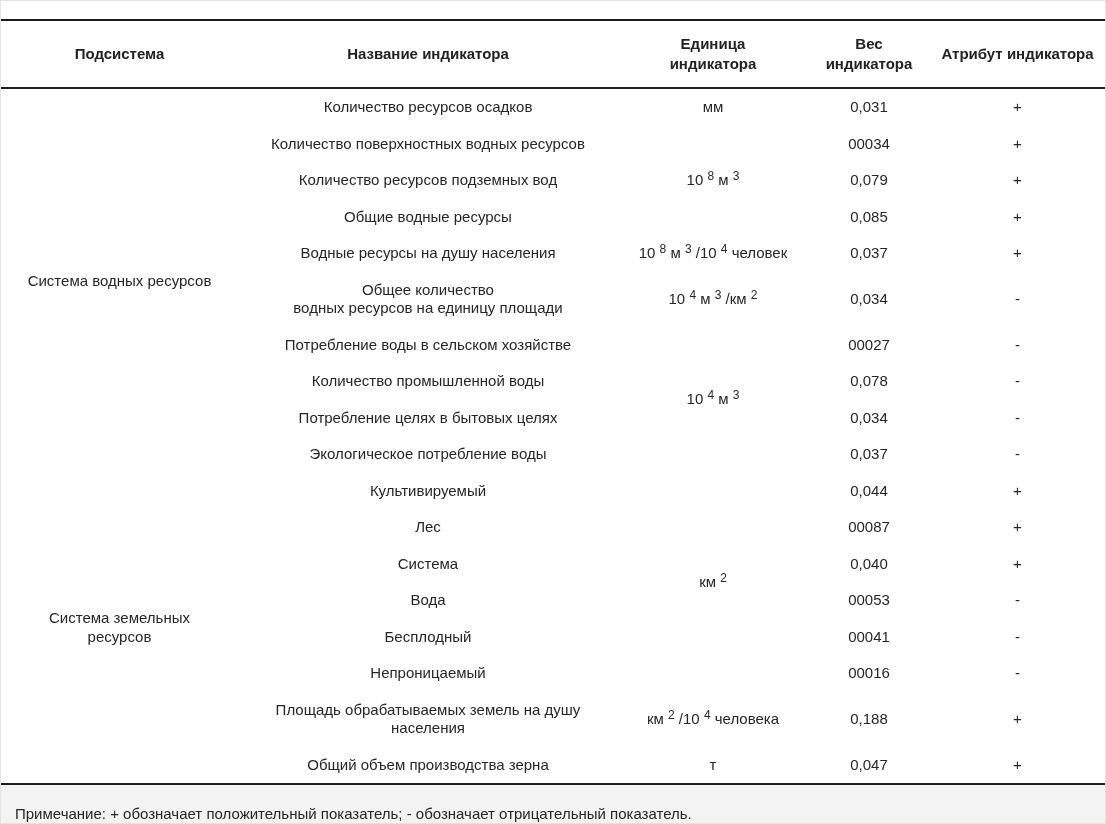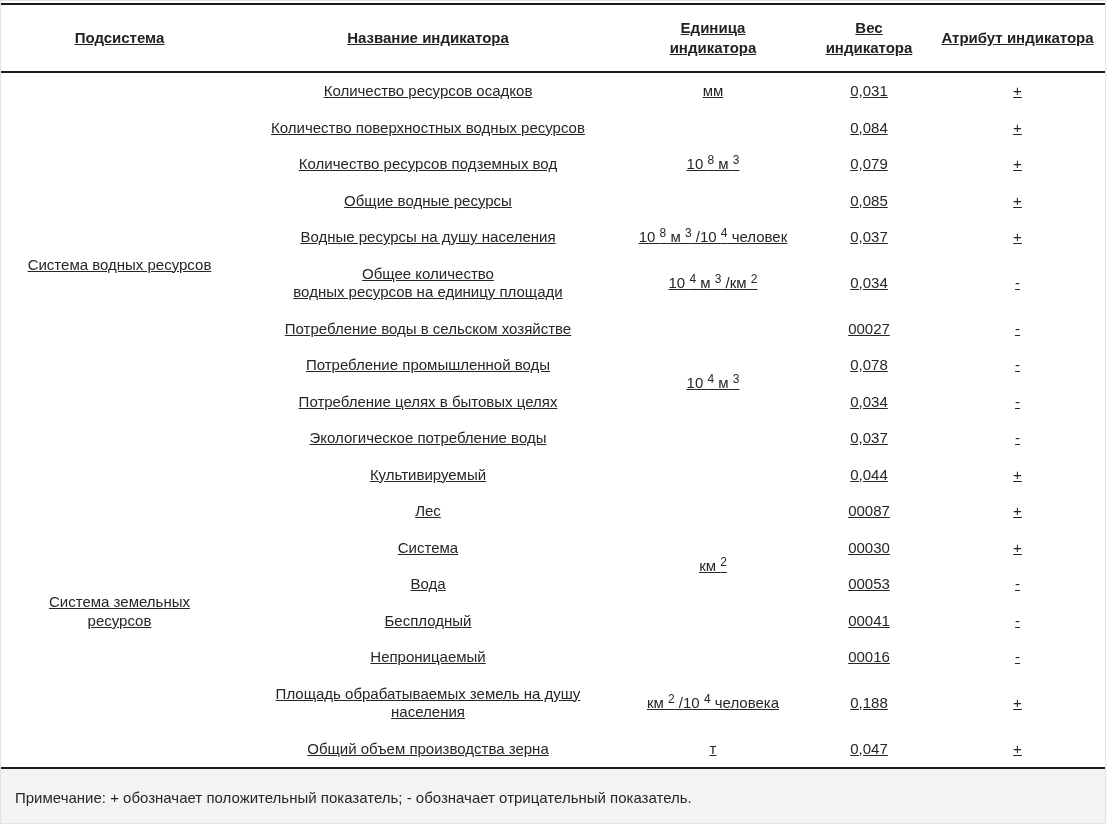--- a/index.html
+++ b/index.html
@@ -8,26 +8,25 @@
     width: 1106px;
     height: 824px;
     background: #ffffff;
     border: 1px solid #e3e3e3;
     font-family: "Liberation Sans", sans-serif;
     color: #262626;
     overflow: hidden;
   }
   table.indicators {
     width: 1104px;
-    margin-top: 2px;
+    margin-top: 18px;
     border-collapse: collapse;
     table-layout: fixed;
     border-top: 2px solid #1c1c1c;
     border-bottom: 2px solid #1c1c1c;
-    text-decoration: underline;
   }
   col.c-subsystem { width: 237px; }
   col.c-name      { width: 380px; }
   col.c-unit      { width: 190px; }
   col.c-weight    { width: 122px; }
   col.c-attr      { width: 175px; }
 
   thead th {
     border-bottom: 2px solid #1c1c1c;
     font-size: 15px;
@@ -89,21 +88,21 @@
     <tr>
       <td rowspan="10">Система водных ресурсов</td>
       <td>Количество ресурсов осадков</td>
       <td>мм</td>
       <td>0,031</td>
       <td>+</td>
     </tr>
     <tr>
       <td>Количество поверхностных водных ресурсов</td>
       <td rowspan="3">10 <sup>8</sup> м <sup>3</sup></td>
-      <td>0,084</td>
+      <td>00034</td>
       <td>+</td>
     </tr>
     <tr>
       <td>Количество ресурсов подземных вод</td>
       <td>0,079</td>
       <td>+</td>
     </tr>
     <tr>
       <td>Общие водные ресурсы</td>
       <td>0,085</td>
@@ -122,21 +121,21 @@
       <td>0,034</td>
       <td>-</td>
     </tr>
     <tr>
       <td>Потребление воды в сельском хозяйстве</td>
       <td rowspan="4">10 <sup>4</sup> м <sup>3</sup></td>
       <td>00027</td>
       <td>-</td>
     </tr>
     <tr>
-      <td>Потребление промышленной воды</td>
+      <td>Количество промышленной воды</td>
       <td>0,078</td>
       <td>-</td>
     </tr>
     <tr>
       <td>Потребление целях в бытовых целях</td>
       <td>0,034</td>
       <td>-</td>
     </tr>
     <tr>
       <td>Экологическое потребление воды</td>
@@ -151,21 +150,21 @@
       <td>0,044</td>
       <td>+</td>
     </tr>
     <tr>
       <td>Лес</td>
       <td>00087</td>
       <td>+</td>
     </tr>
     <tr>
       <td>Система</td>
-      <td>00030</td>
+      <td>0,040</td>
       <td>+</td>
     </tr>
     <tr>
       <td>Вода</td>
       <td>00053</td>
       <td>-</td>
     </tr>
     <tr>
       <td>Бесплодный</td>
       <td>00041</td>

